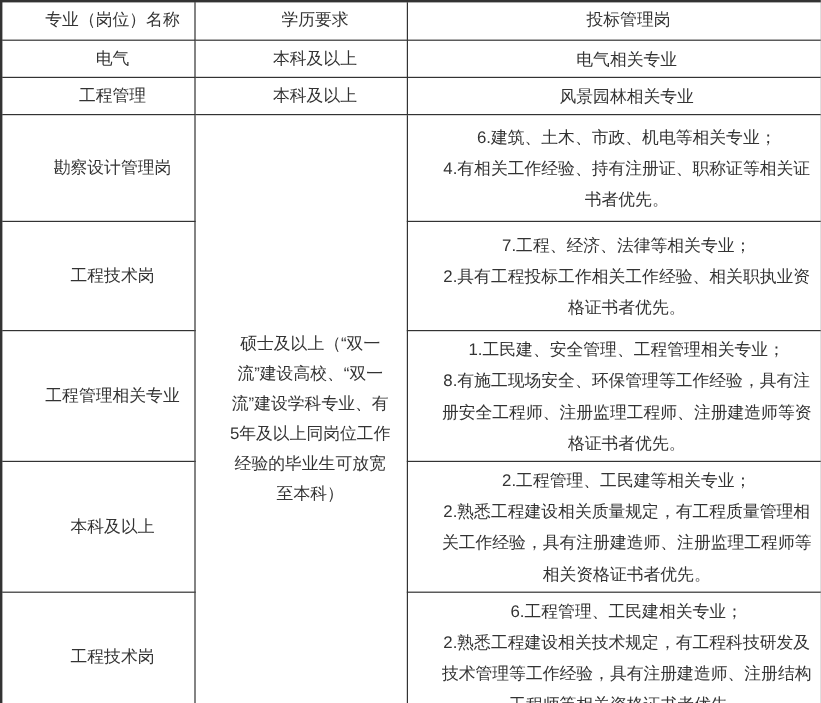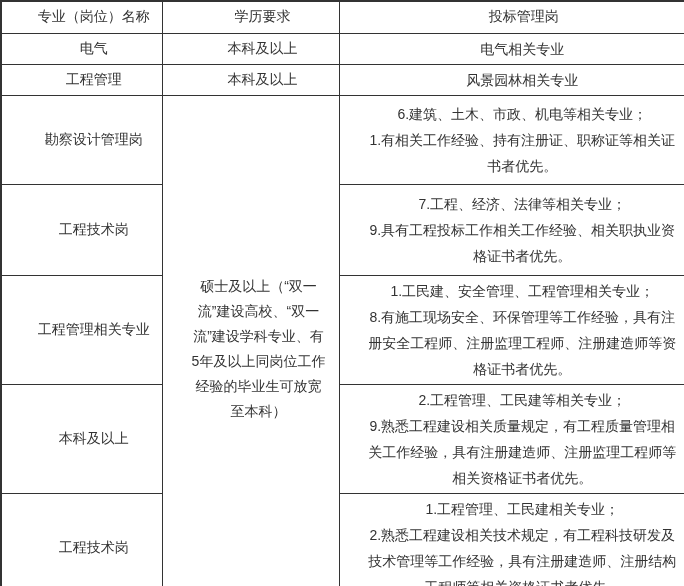--- a/index.html
+++ b/index.html
@@ -84,49 +84,49 @@
       <td class="cell-center">工程管理</td>
       <td class="cell-center">本科及以上</td>
       <td class="cell-left">风景园林相关专业</td>
     </tr>
 
     <tr class="r-post1">
       <td class="cell-center">勘察设计管理岗</td>
       <td class="edu-merged" rowspan="5">硕士及以上（“双一流”建设高校、“双一流”建设学科专业、有5年及以上同岗位工作经验的毕业生可放宽至本科）</td>
       <td class="cell-left">
         <div class="req-line">6.建筑、土木、市政、机电等相关专业；</div>
-        <div class="req-line">1.有相关工作经验、持有注册证、职称证等相关证书者优先。</div>
+        <div class="req-line">4.有相关工作经验、持有注册证、职称证等相关证书者优先。</div>
       </td>
     </tr>
 
     <tr class="r-post2">
       <td class="cell-center">工程技术岗</td>
       <td class="cell-left">
         <div class="req-line">7.工程、经济、法律等相关专业；</div>
-        <div class="req-line">9.具有工程投标工作相关工作经验、相关职执业资格证书者优先。</div>
+        <div class="req-line">2.具有工程投标工作相关工作经验、相关职执业资格证书者优先。</div>
       </td>
     </tr>
 
     <tr class="r-post3">
       <td class="cell-center">工程管理相关专业</td>
       <td class="cell-left">
         <div class="req-line">1.工民建、安全管理、工程管理相关专业；</div>
         <div class="req-line">8.有施工现场安全、环保管理等工作经验，具有注册安全工程师、注册监理工程师、注册建造师等资格证书者优先。</div>
       </td>
     </tr>
 
     <tr class="r-post4">
       <td class="cell-center">本科及以上</td>
       <td class="cell-left">
         <div class="req-line">2.工程管理、工民建等相关专业；</div>
-        <div class="req-line">9.熟悉工程建设相关质量规定，有工程质量管理相关工作经验，具有注册建造师、注册监理工程师等相关资格证书者优先。</div>
+        <div class="req-line">2.熟悉工程建设相关质量规定，有工程质量管理相关工作经验，具有注册建造师、注册监理工程师等相关资格证书者优先。</div>
       </td>
     </tr>
 
     <tr class="r-post5">
       <td class="cell-center">工程技术岗</td>
       <td class="cell-left">
-        <div class="req-line">1.工程管理、工民建相关专业；</div>
+        <div class="req-line">6.工程管理、工民建相关专业；</div>
         <div class="req-line">2.熟悉工程建设相关技术规定，有工程科技研发及技术管理等工作经验，具有注册建造师、注册结构工程师等相关资格证书者优先。</div>
       </td>
     </tr>
   </tbody>
 </table>
 
 </body></html>

